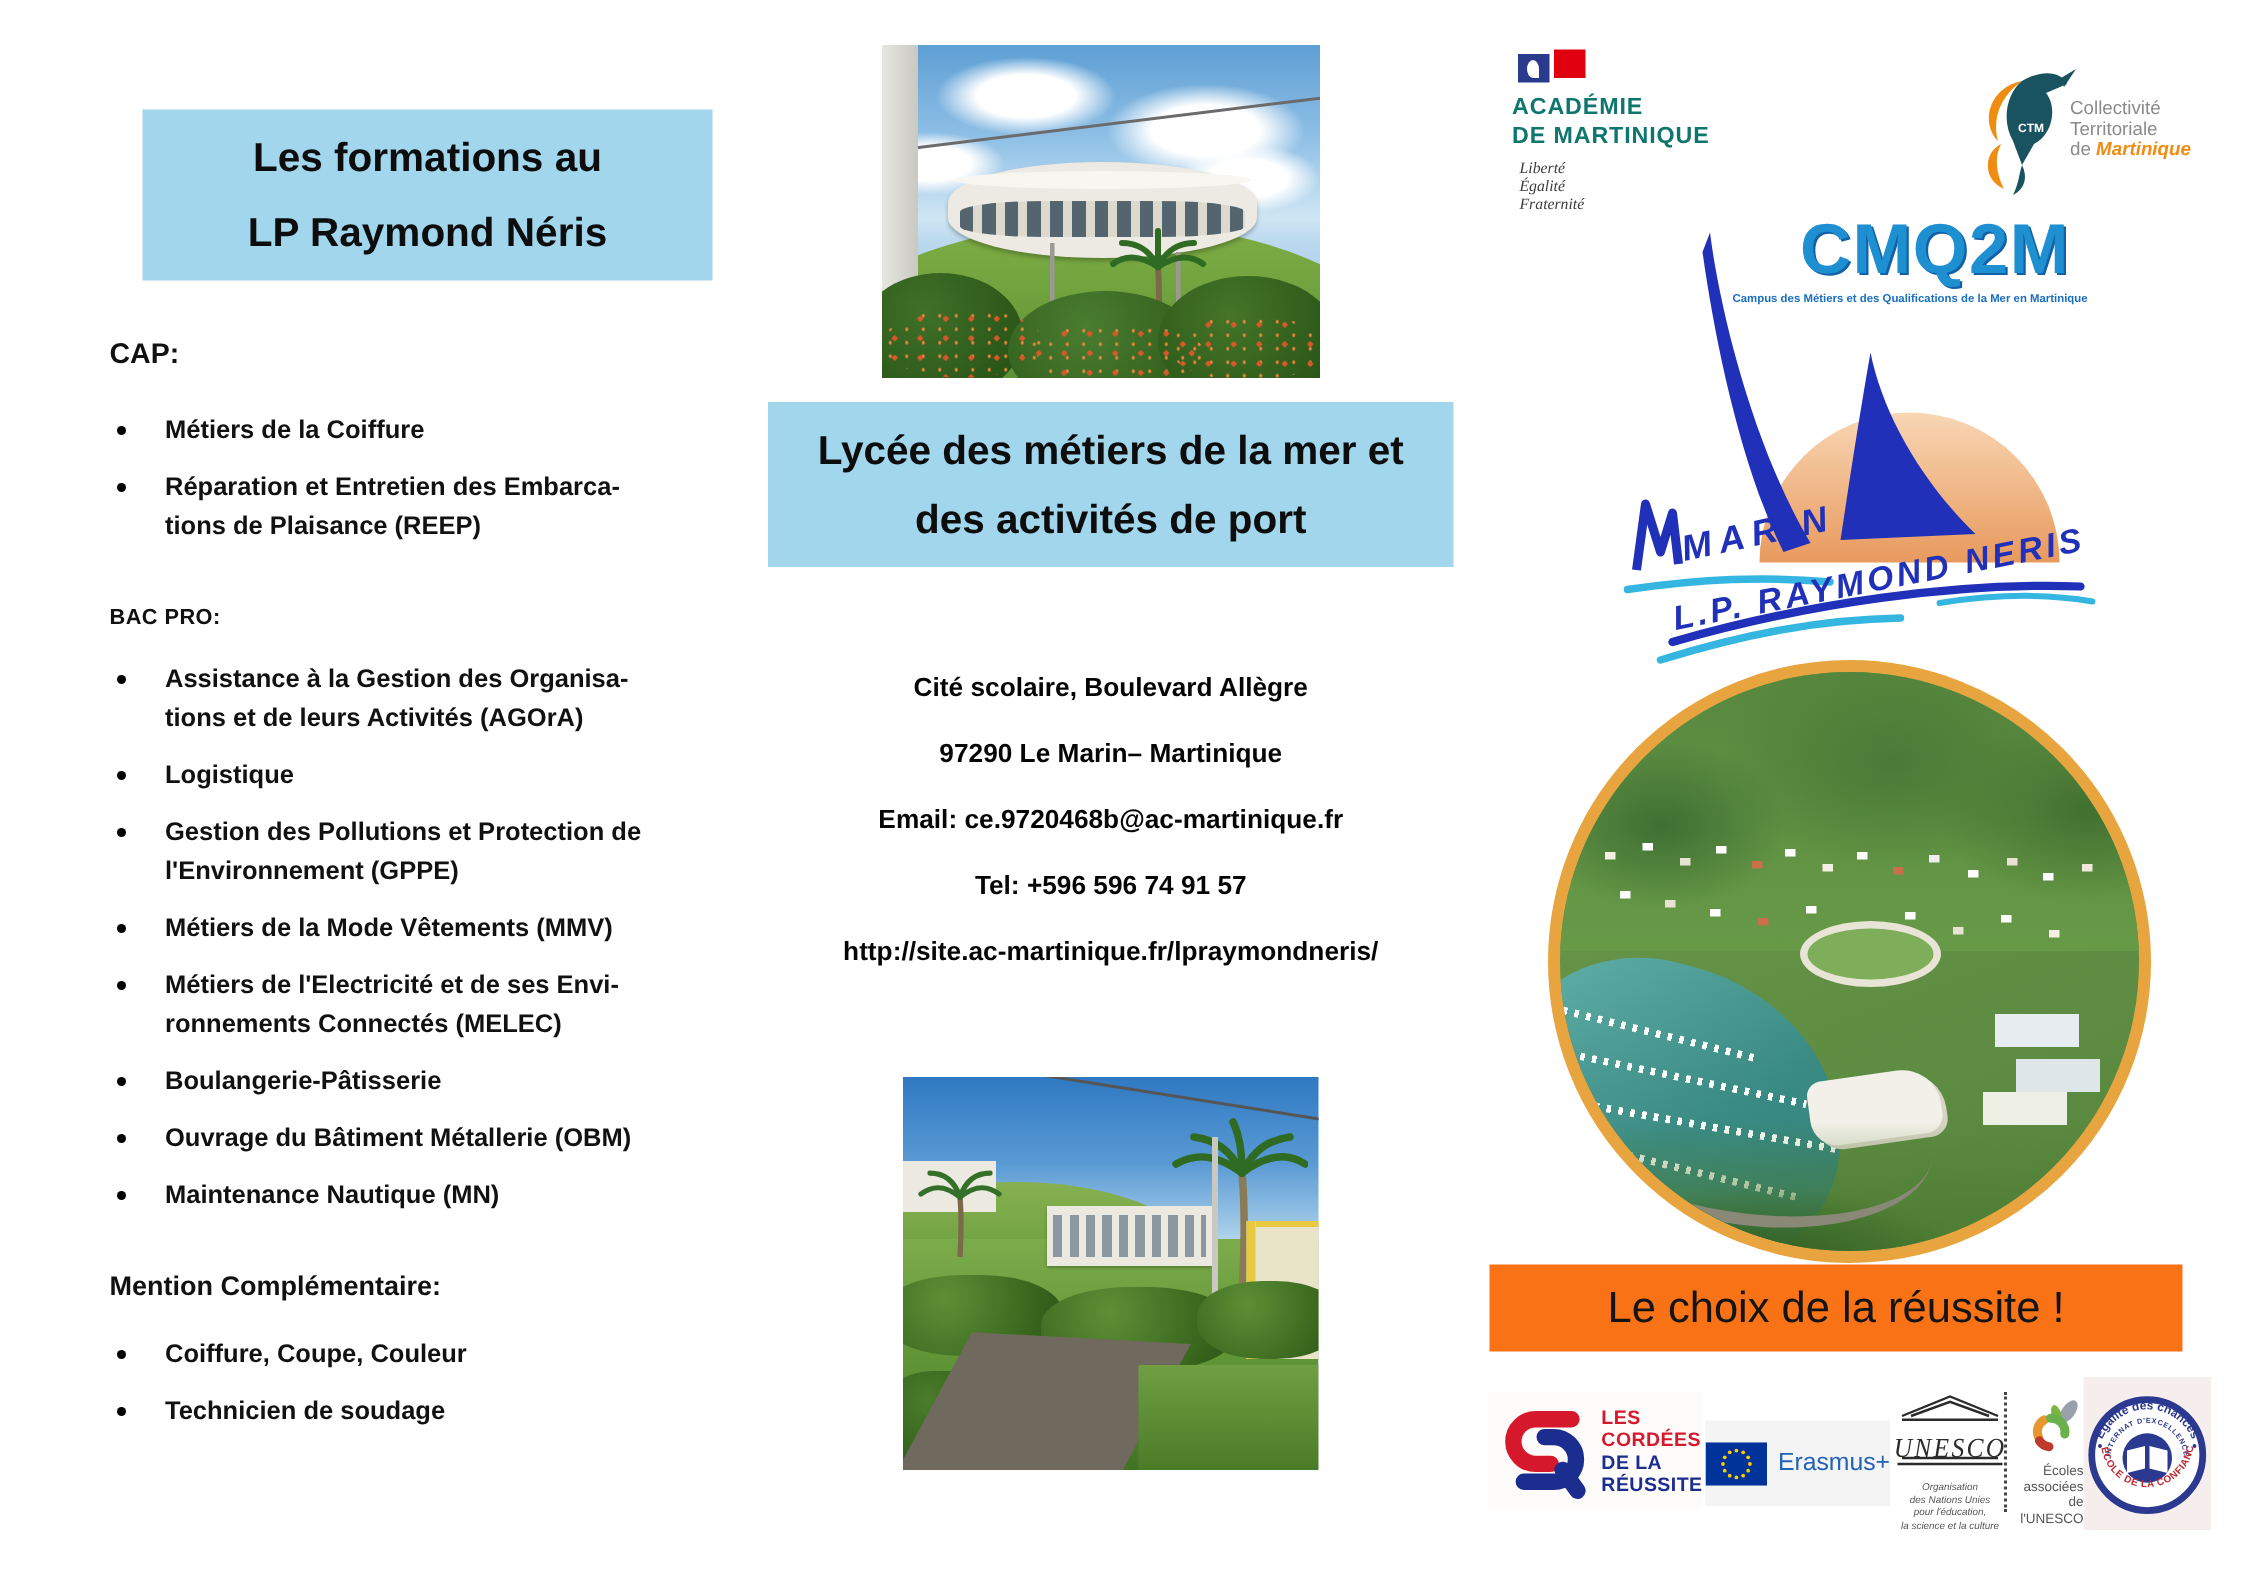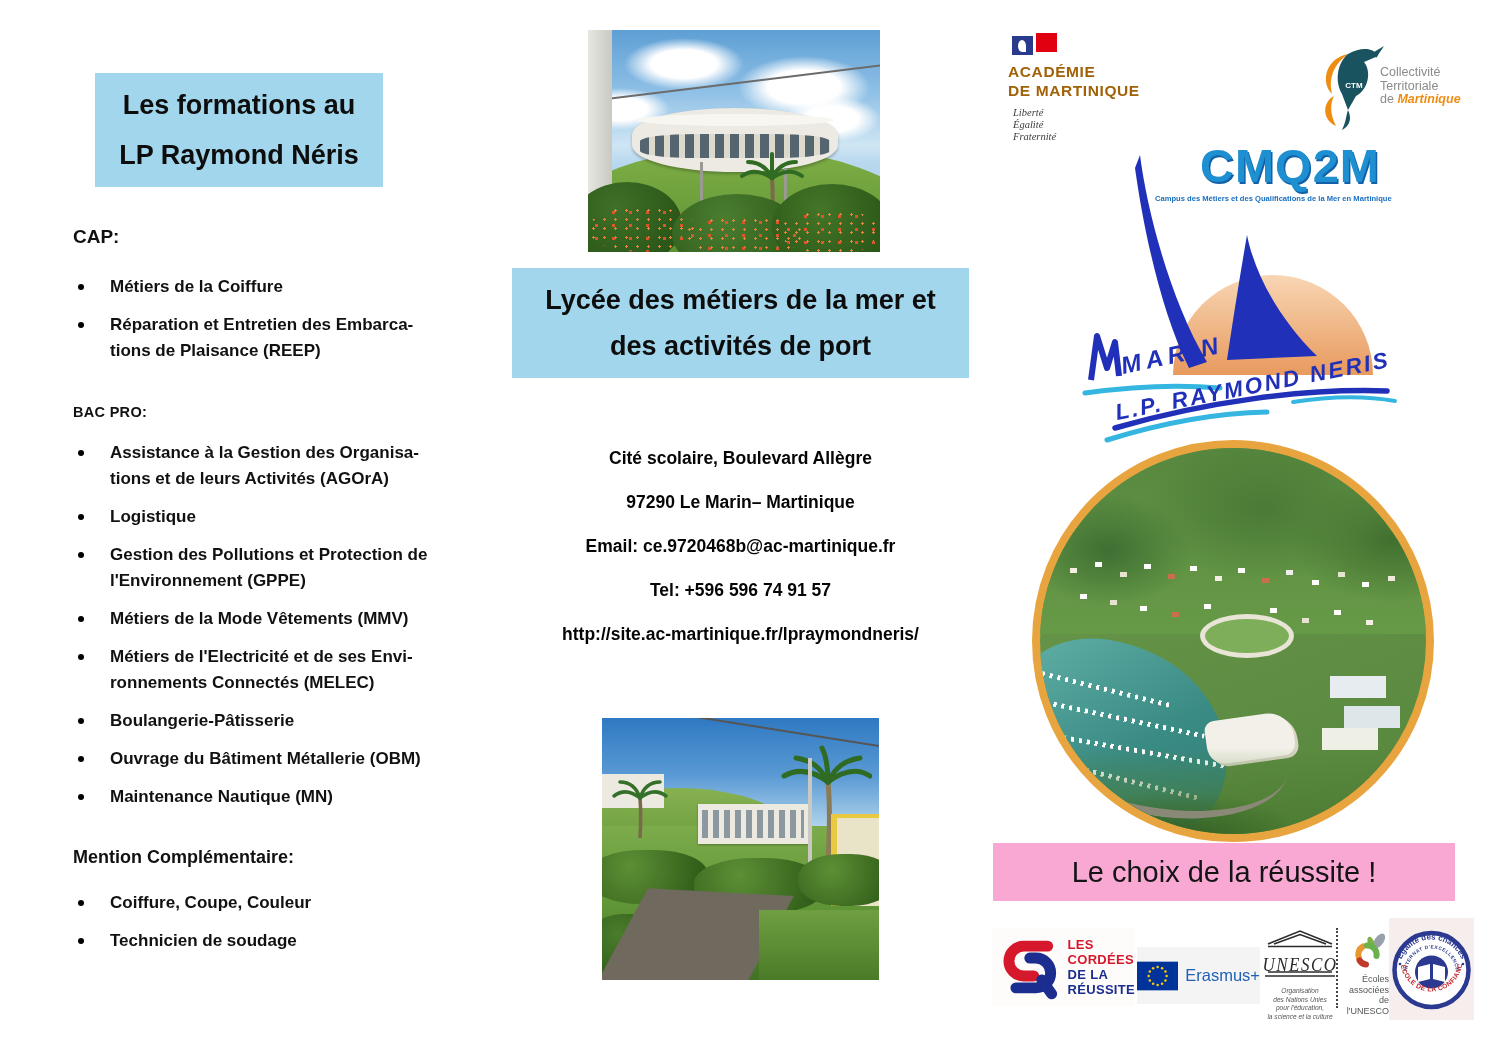--- a/index.html
+++ b/index.html
@@ -1,21 +1,21 @@
 <!DOCTYPE html>
 <html><head>
 <meta charset="utf-8">
 <style>
   html,body{margin:0;padding:0;background:#fff;}
   .page{position:relative;width:1497px;height:1058px;background:#ffffff;overflow:hidden;
         font-family:"Liberation Sans",sans-serif;color:#111;}
   .pre{white-space:pre-line;}
 
   
-  .title-box{position:absolute;left:95px;top:73px;width:288px;height:114px;background:#a1d6ec;
+  .title-box{position:absolute;left:95px;top:73px;width:380px;height:114px;background:#a1d6ec;
     display:flex;align-items:center;justify-content:center;text-align:center;
     font-size:27px;font-weight:bold;line-height:50px;color:#0d0d0d;}
   .left-col{position:absolute;left:73px;top:226px;width:405px;}
   .h-cap{font-size:19px;font-weight:bold;margin:0 0 26px 0;}
   .h-bac{font-size:14.5px;font-weight:bold;margin:40px 0 20px 0;letter-spacing:.3px;}
   .h-mention{font-size:18px;font-weight:bold;margin:37px 0 22px 0;}
   .blist{list-style:none;margin:0;padding:0;}
   .blist li{position:relative;padding-left:37px;margin-bottom:12px;
     font-size:17px;font-weight:bold;line-height:26px;white-space:pre-line;}
   .blist li::before{content:"";position:absolute;left:5px;top:10px;width:6px;height:6px;
@@ -76,21 +76,21 @@
     border-left:6px solid #e8c93f;box-shadow:inset 0 4px 0 #e8c93f;}
   .pb-wire{position:absolute;left:40px;top:10px;width:260px;height:1.5px;background:#555;transform:rotate(9deg);}
 
   
   .academie{position:absolute;left:1008px;top:33px;width:210px;}
   .acad-flag{width:46px;height:24px;position:relative;margin-left:4px;margin-bottom:5px;}
   .acad-flag .b{position:absolute;left:0;top:3px;width:21px;height:19px;background:#2a3a8c;}
   .acad-flag .b::after{content:"";position:absolute;left:6px;top:4px;width:8px;height:12px;
     background:#fff;border-radius:50% 50% 0 50%;}
   .acad-flag .r{position:absolute;left:24px;top:0;width:21px;height:19px;background:#e1000f;}
-  .acad-name{font-size:15.5px;font-weight:bold;letter-spacing:.6px;line-height:19px;color:#a16207;}
+  .acad-name{font-size:15.5px;font-weight:bold;letter-spacing:.6px;line-height:19px;color:#0f766e;}
   .acad-motto{margin-top:7px;margin-left:5px;font-family:"Liberation Serif",serif;font-style:italic;
     font-size:10.5px;line-height:12px;color:#3c3c3c;}
 
   .ctm{position:absolute;left:1318px;top:36px;width:150px;height:100px;}
   .ctm-text{position:absolute;left:62px;top:30px;font-size:12.5px;line-height:13.5px;color:#8b8b8b;}
   .ctm-text .mq{color:#ef8d13;font-weight:bold;font-style:italic;}
 
   .cmq-wordmark{position:absolute;left:1160px;top:138px;width:260px;text-align:center;
     font-size:47px;font-weight:800;letter-spacing:1px;color:#1e8fd0;
     text-shadow:1.5px 1.5px 0 #1261a8;}
@@ -124,21 +124,21 @@
   .cp-mall{position:absolute;left:166px;top:268px;width:88px;height:44px;background:#f2f0e8;
     border-radius:10px 26px 12px 18px;transform:rotate(-8deg);box-shadow:3px 3px 0 #d8d4c4;}
   .cp-bldg2{position:absolute;left:290px;top:228px;width:56px;height:22px;background:#e7ecf0;
     box-shadow:14px 30px 0 #dfe6ea, -8px 52px 0 #eef0e6;}
   .cp-road{position:absolute;left:-10px;bottom:18px;width:260px;height:120px;border-radius:50%;
     border-bottom:8px solid #8a8876;transform:rotate(9deg);}
   .cp-greenlow{position:absolute;left:0;bottom:-10px;width:100%;height:96px;
     background:radial-gradient(180px 70px at 35% 100%,#2f5c23 0%,rgba(0,0,0,0) 75%),
                linear-gradient(0deg,#4c7b31,rgba(0,0,0,0));}
 
-  .banner-right{position:absolute;left:993px;top:843px;width:462px;height:58px;background:#f9a8d4;
+  .banner-right{position:absolute;left:993px;top:843px;width:462px;height:58px;background:#f97316;
     display:flex;align-items:center;justify-content:center;
     font-size:29px;color:#141414;}
 
   
   .cordees{position:absolute;left:992px;top:928px;width:143px;height:78px;background:#fdfcfb;
     display:flex;align-items:center;padding:0 0 0 6px;box-sizing:border-box;}
   .cordees-text{margin-left:6px;font-size:13px;font-weight:bold;line-height:15px;letter-spacing:.3px;}
   .cordees-text .red{color:#d6182c;}
   .cordees-text .blue{color:#1b2d8f;}
   .erasmus{position:absolute;left:1137px;top:947px;width:123px;height:57px;background:#f4f4f4;

